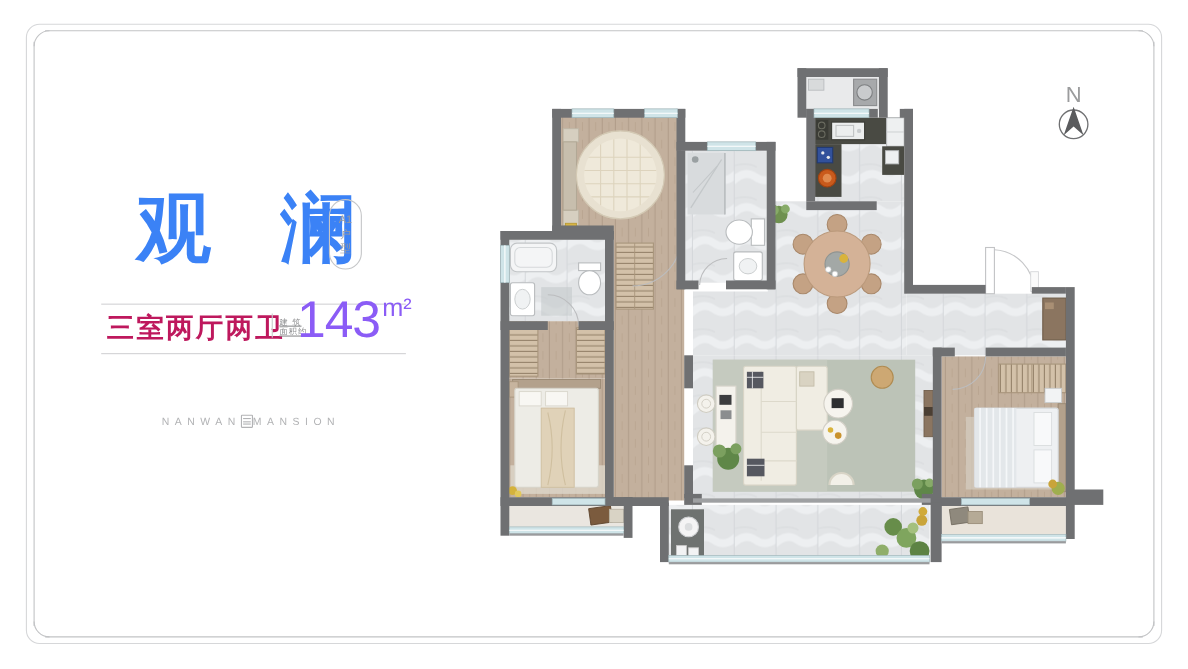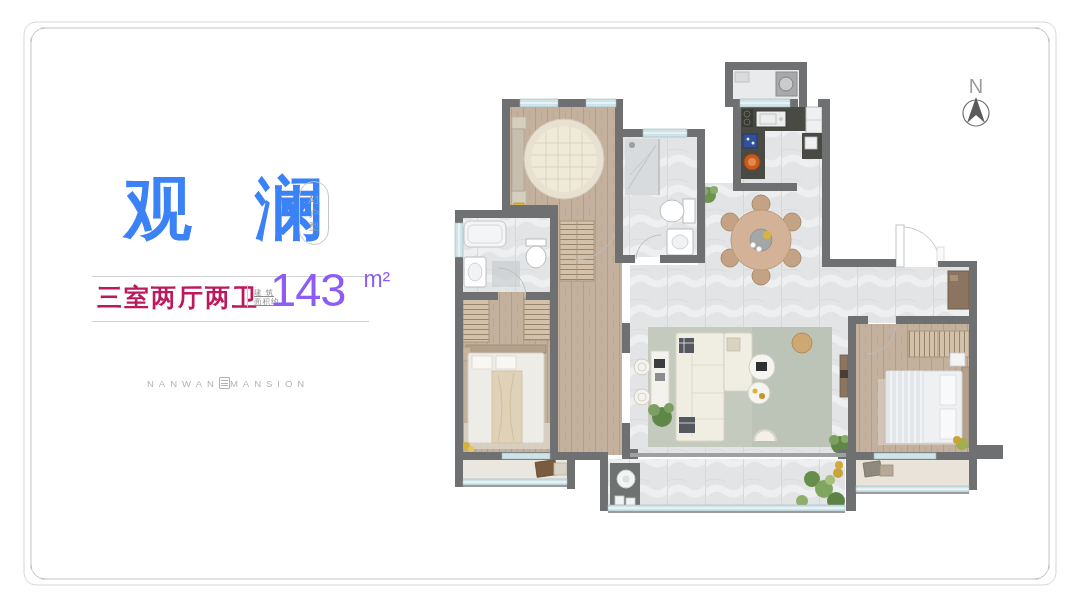--- a/index.html
+++ b/index.html
@@ -31,21 +31,21 @@
   .v-divider{left:247px;top:285px;width:1px;height:22px;background:#c9cacb;}
   .area-note{
     left:254px;top:288px;font-size:7.5px;line-height:9px;color:#8b8c8e;
     letter-spacing:1px;white-space:nowrap;text-decoration:underline;
   }
   .area-group{
     left:270px;top:266px;color:#8b5cf6;white-space:nowrap;display:flex;
     align-items:flex-start;font-weight:500;
   }
   .area-value{font-size:47px;letter-spacing:-1px;line-height:1;}
-  .area-unit{font-size:23px;margin-left:18px;}
+  .area-unit{font-size:23px;margin-left:2px;}
   .brand{
     left:147px;top:377px;display:flex;align-items:center;gap:0;
     color:#b2b3b5;font-size:9.5px;letter-spacing:5px;white-space:nowrap;
   }
   .brand-glyph{
     width:11px;height:12px;border:1px solid #b2b3b5;border-radius:1px;
     display:flex;flex-direction:column;justify-content:space-evenly;
     padding:0 1px;box-sizing:border-box;
   }
   .brand-glyph i{display:block;height:1px;background:#b2b3b5;}

